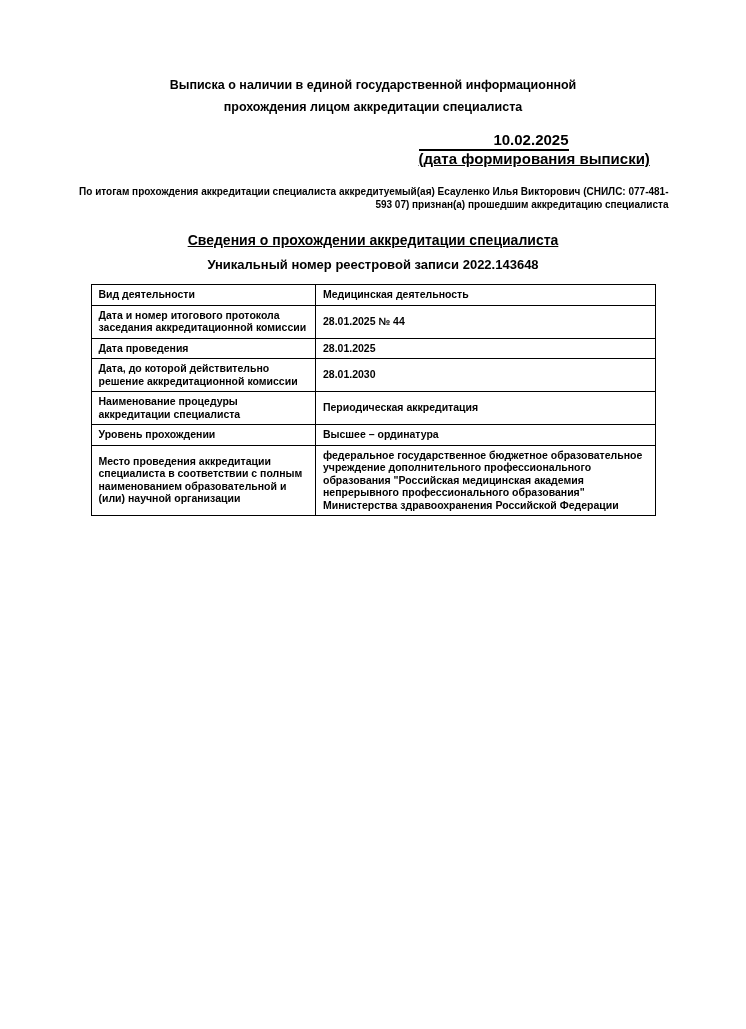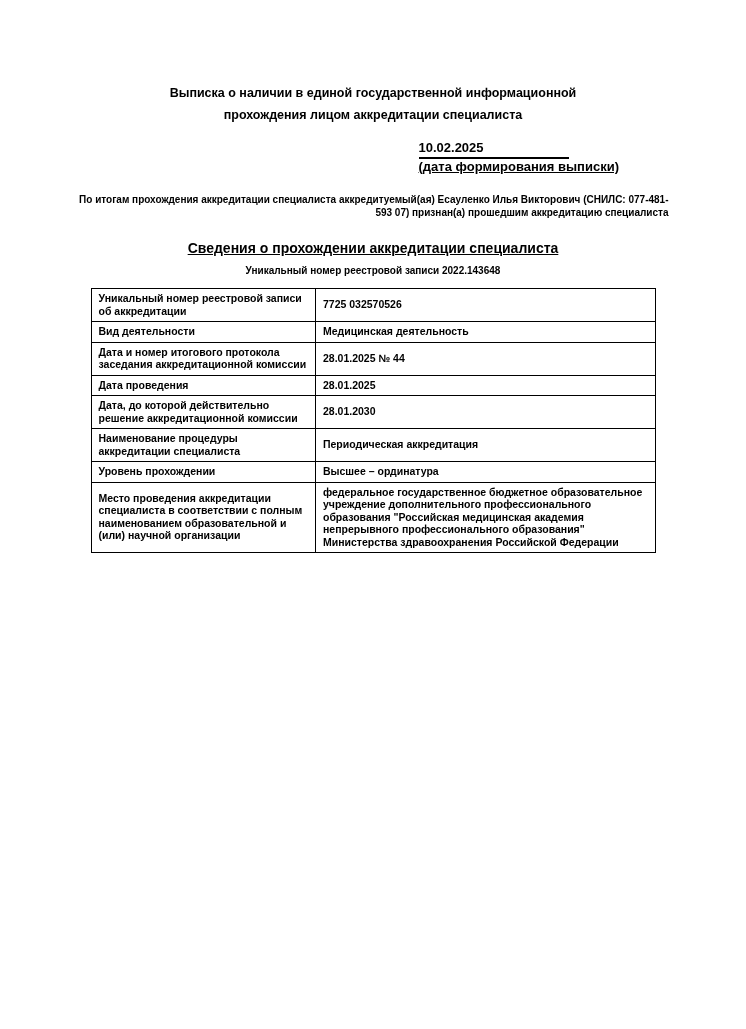--- a/index.html
+++ b/index.html
@@ -9,35 +9,35 @@
     width: 746px;
     height: 1029px;
     margin: 0 auto;
     overflow: hidden;
     font-family: "Liberation Sans", sans-serif;
     font-weight: bold;
     color: #000000;
   }
   .page {
     width: 565px;
-    margin: 12px auto;
+    margin: 4px auto;
     padding-top: 70px;
   }
   .title {
     font-size: 12.5px;
     line-height: 22px;
     text-align: center;
     font-weight: bold;
   }
   .title .title-line { display: block; white-space: nowrap; }
   .date-block {
     width: 150px;
     margin: 16px 87px 0 auto;
-    text-align: left;
-    font-size: 13px;
+    text-align: right;
+    font-size: 15px;
     line-height: 12px;
   }
   .date-value { padding-bottom: 3px; }
   .date-caption {
     border-top: 2px solid #000;
     padding-top: 2px;
     white-space: nowrap;
     text-decoration: underline;
   }
   .summary {
@@ -49,21 +49,21 @@
   }
   .section-heading {
     margin-top: 21px;
     font-size: 14px;
     text-align: center;
     text-decoration: underline;
     font-weight: bold;
   }
   .registry-heading {
     margin-top: 9px;
-    font-size: 10px;
+    font-size: 13px;
     text-align: center;
     font-weight: bold;
     white-space: nowrap;
   }
   .details-table {
     margin-top: 12px;
     width: 100%;
     border-collapse: collapse;
     font-size: 10.5px;
   }
@@ -93,24 +93,20 @@
 
   <p class="summary">По итогам прохождения аккредитации специалиста аккредитуемый(ая) Есауленко Илья Викторович (СНИЛС: 077-481-593 07) признан(а) прошедшим аккредитацию специалиста</p>
 
   <h2 class="section-heading">Сведения о прохождении аккредитации специалиста</h2>
 
   <h3 class="registry-heading">Уникальный номер реестровой записи 2022.143648</h3>
 
   <table class="details-table">
     <tbody>
       <tr>
-        <td class="label-cell">Уникальный номер реестровой записи об аккредитации</td>
-        <td class="value-cell">7725 032570526</td>
-      </tr>
-      <tr>
         <td class="label-cell">Вид деятельности</td>
         <td class="value-cell">Медицинская деятельность</td>
       </tr>
       <tr>
         <td class="label-cell">Дата и номер итогового протокола заседания аккредитационной комиссии</td>
         <td class="value-cell">28.01.2025 № 44</td>
       </tr>
       <tr>
         <td class="label-cell">Дата проведения</td>
         <td class="value-cell">28.01.2025</td>

